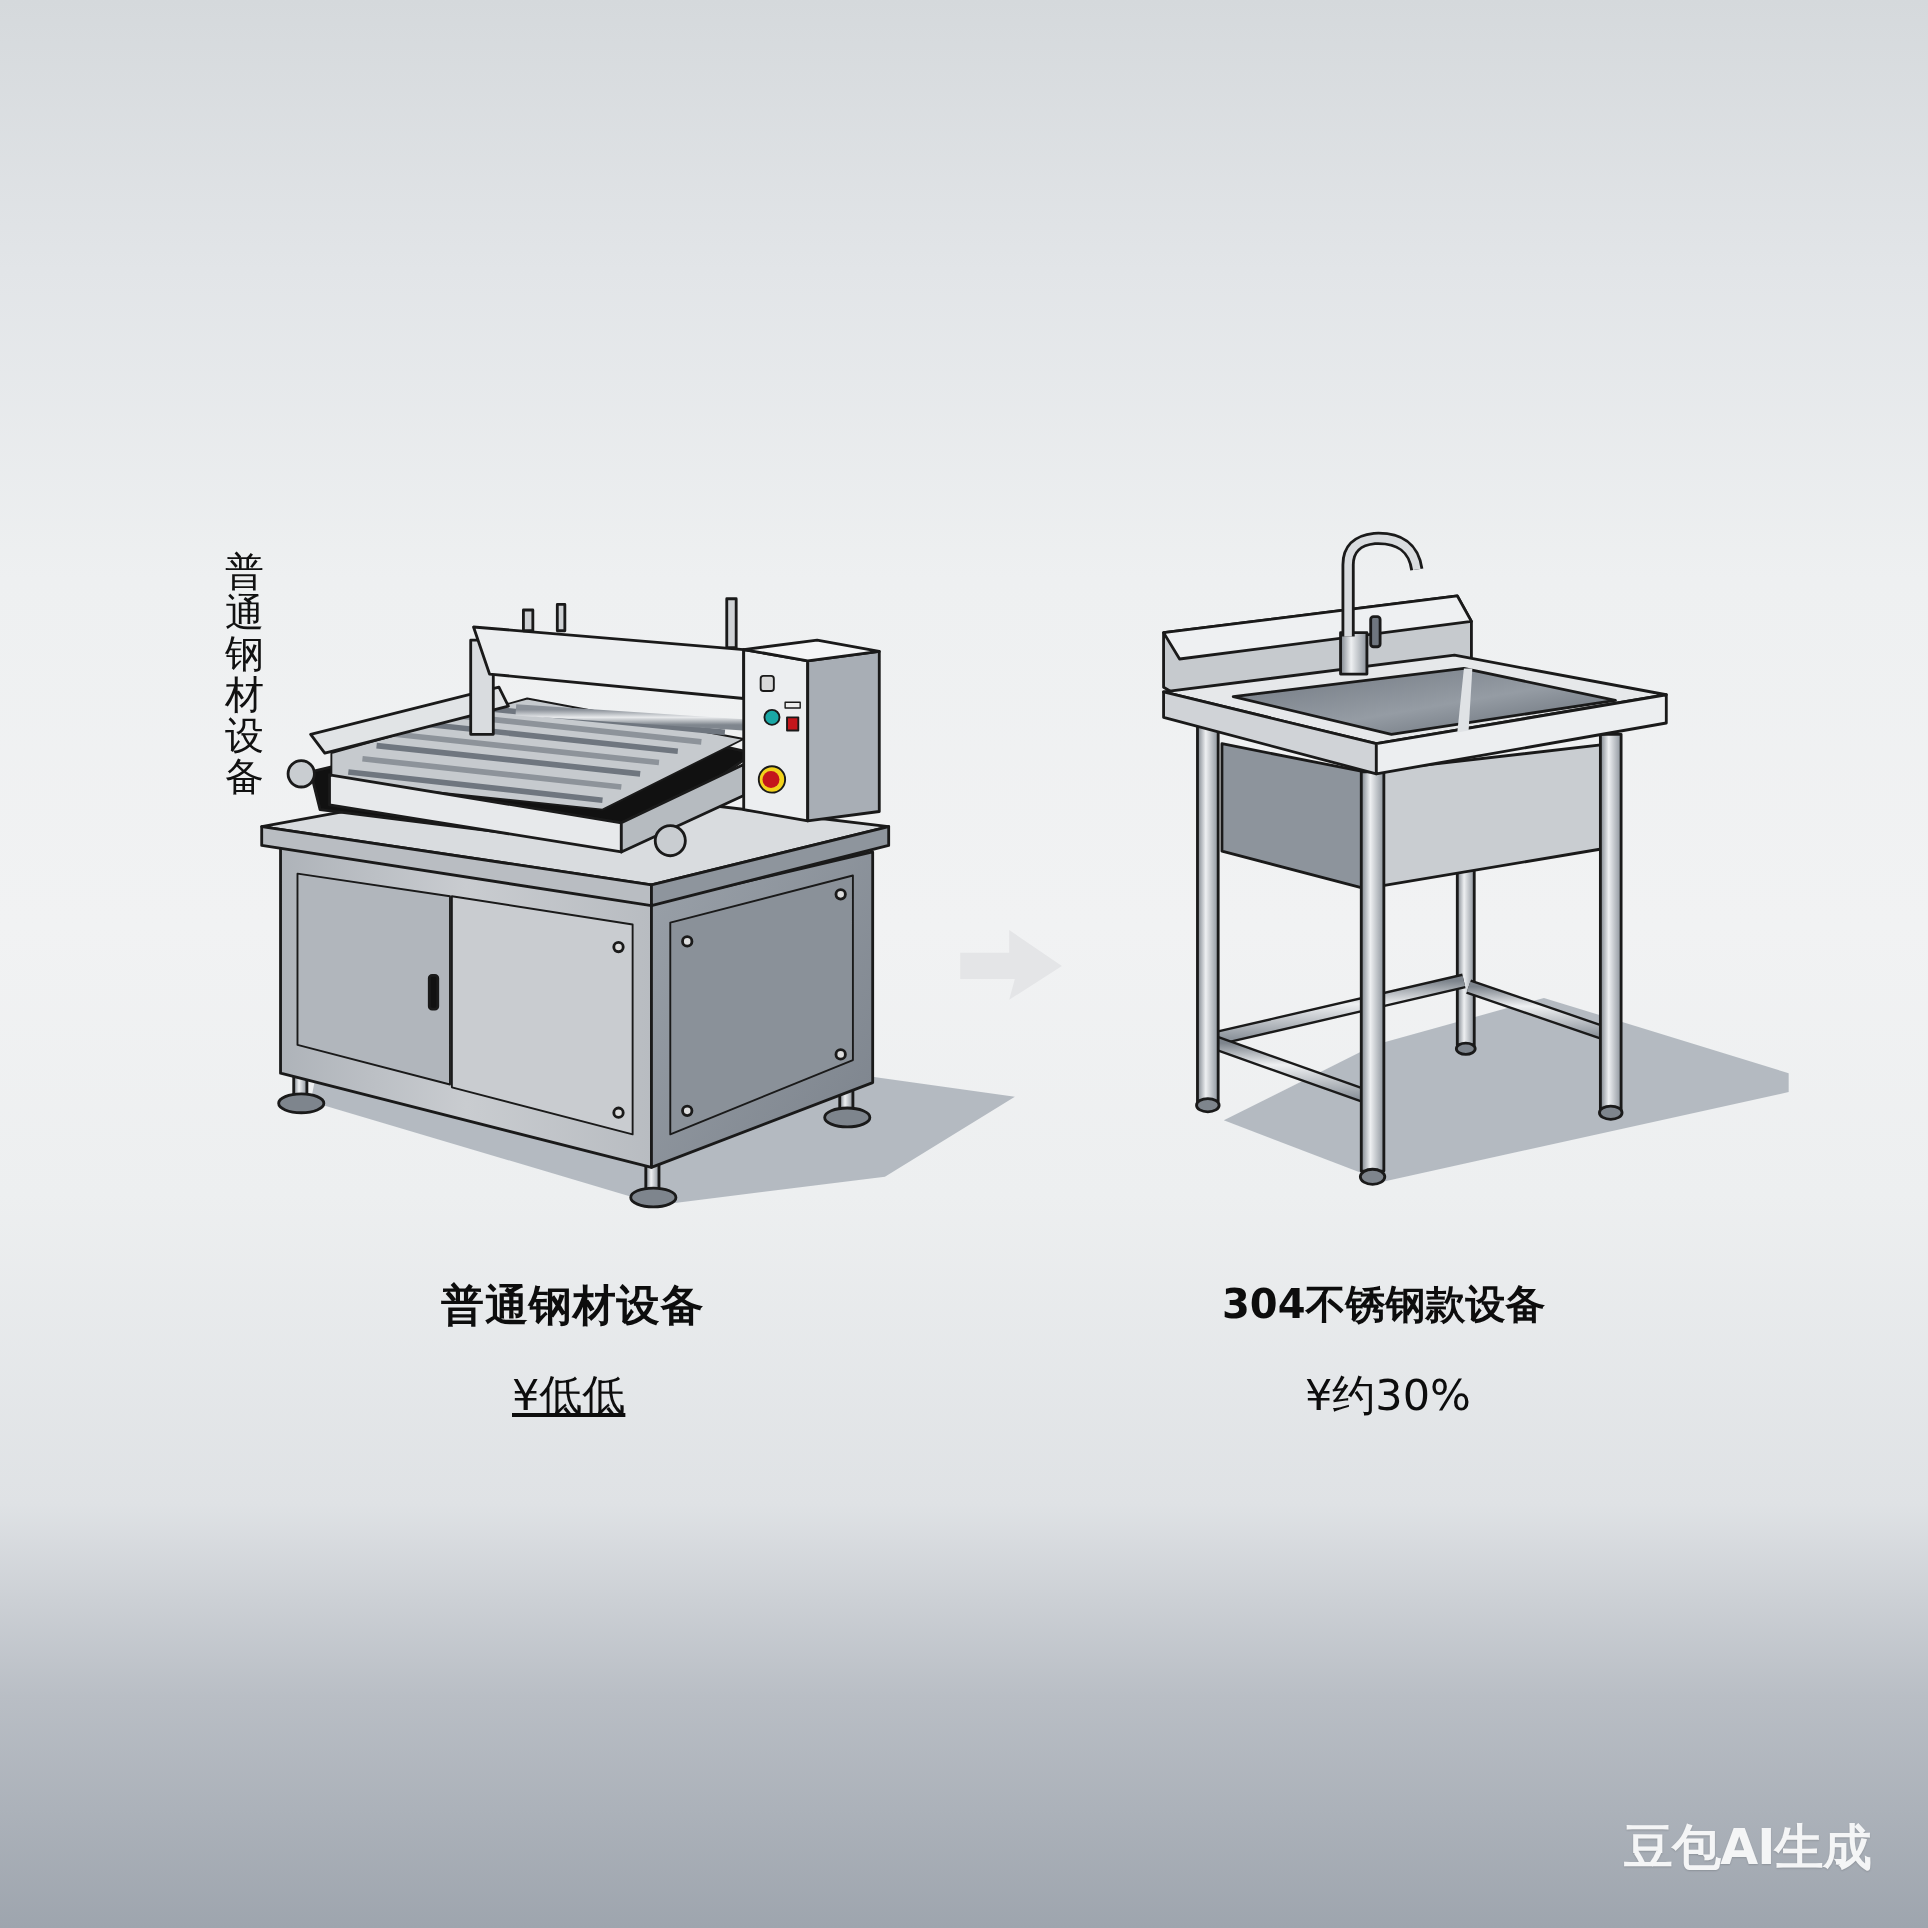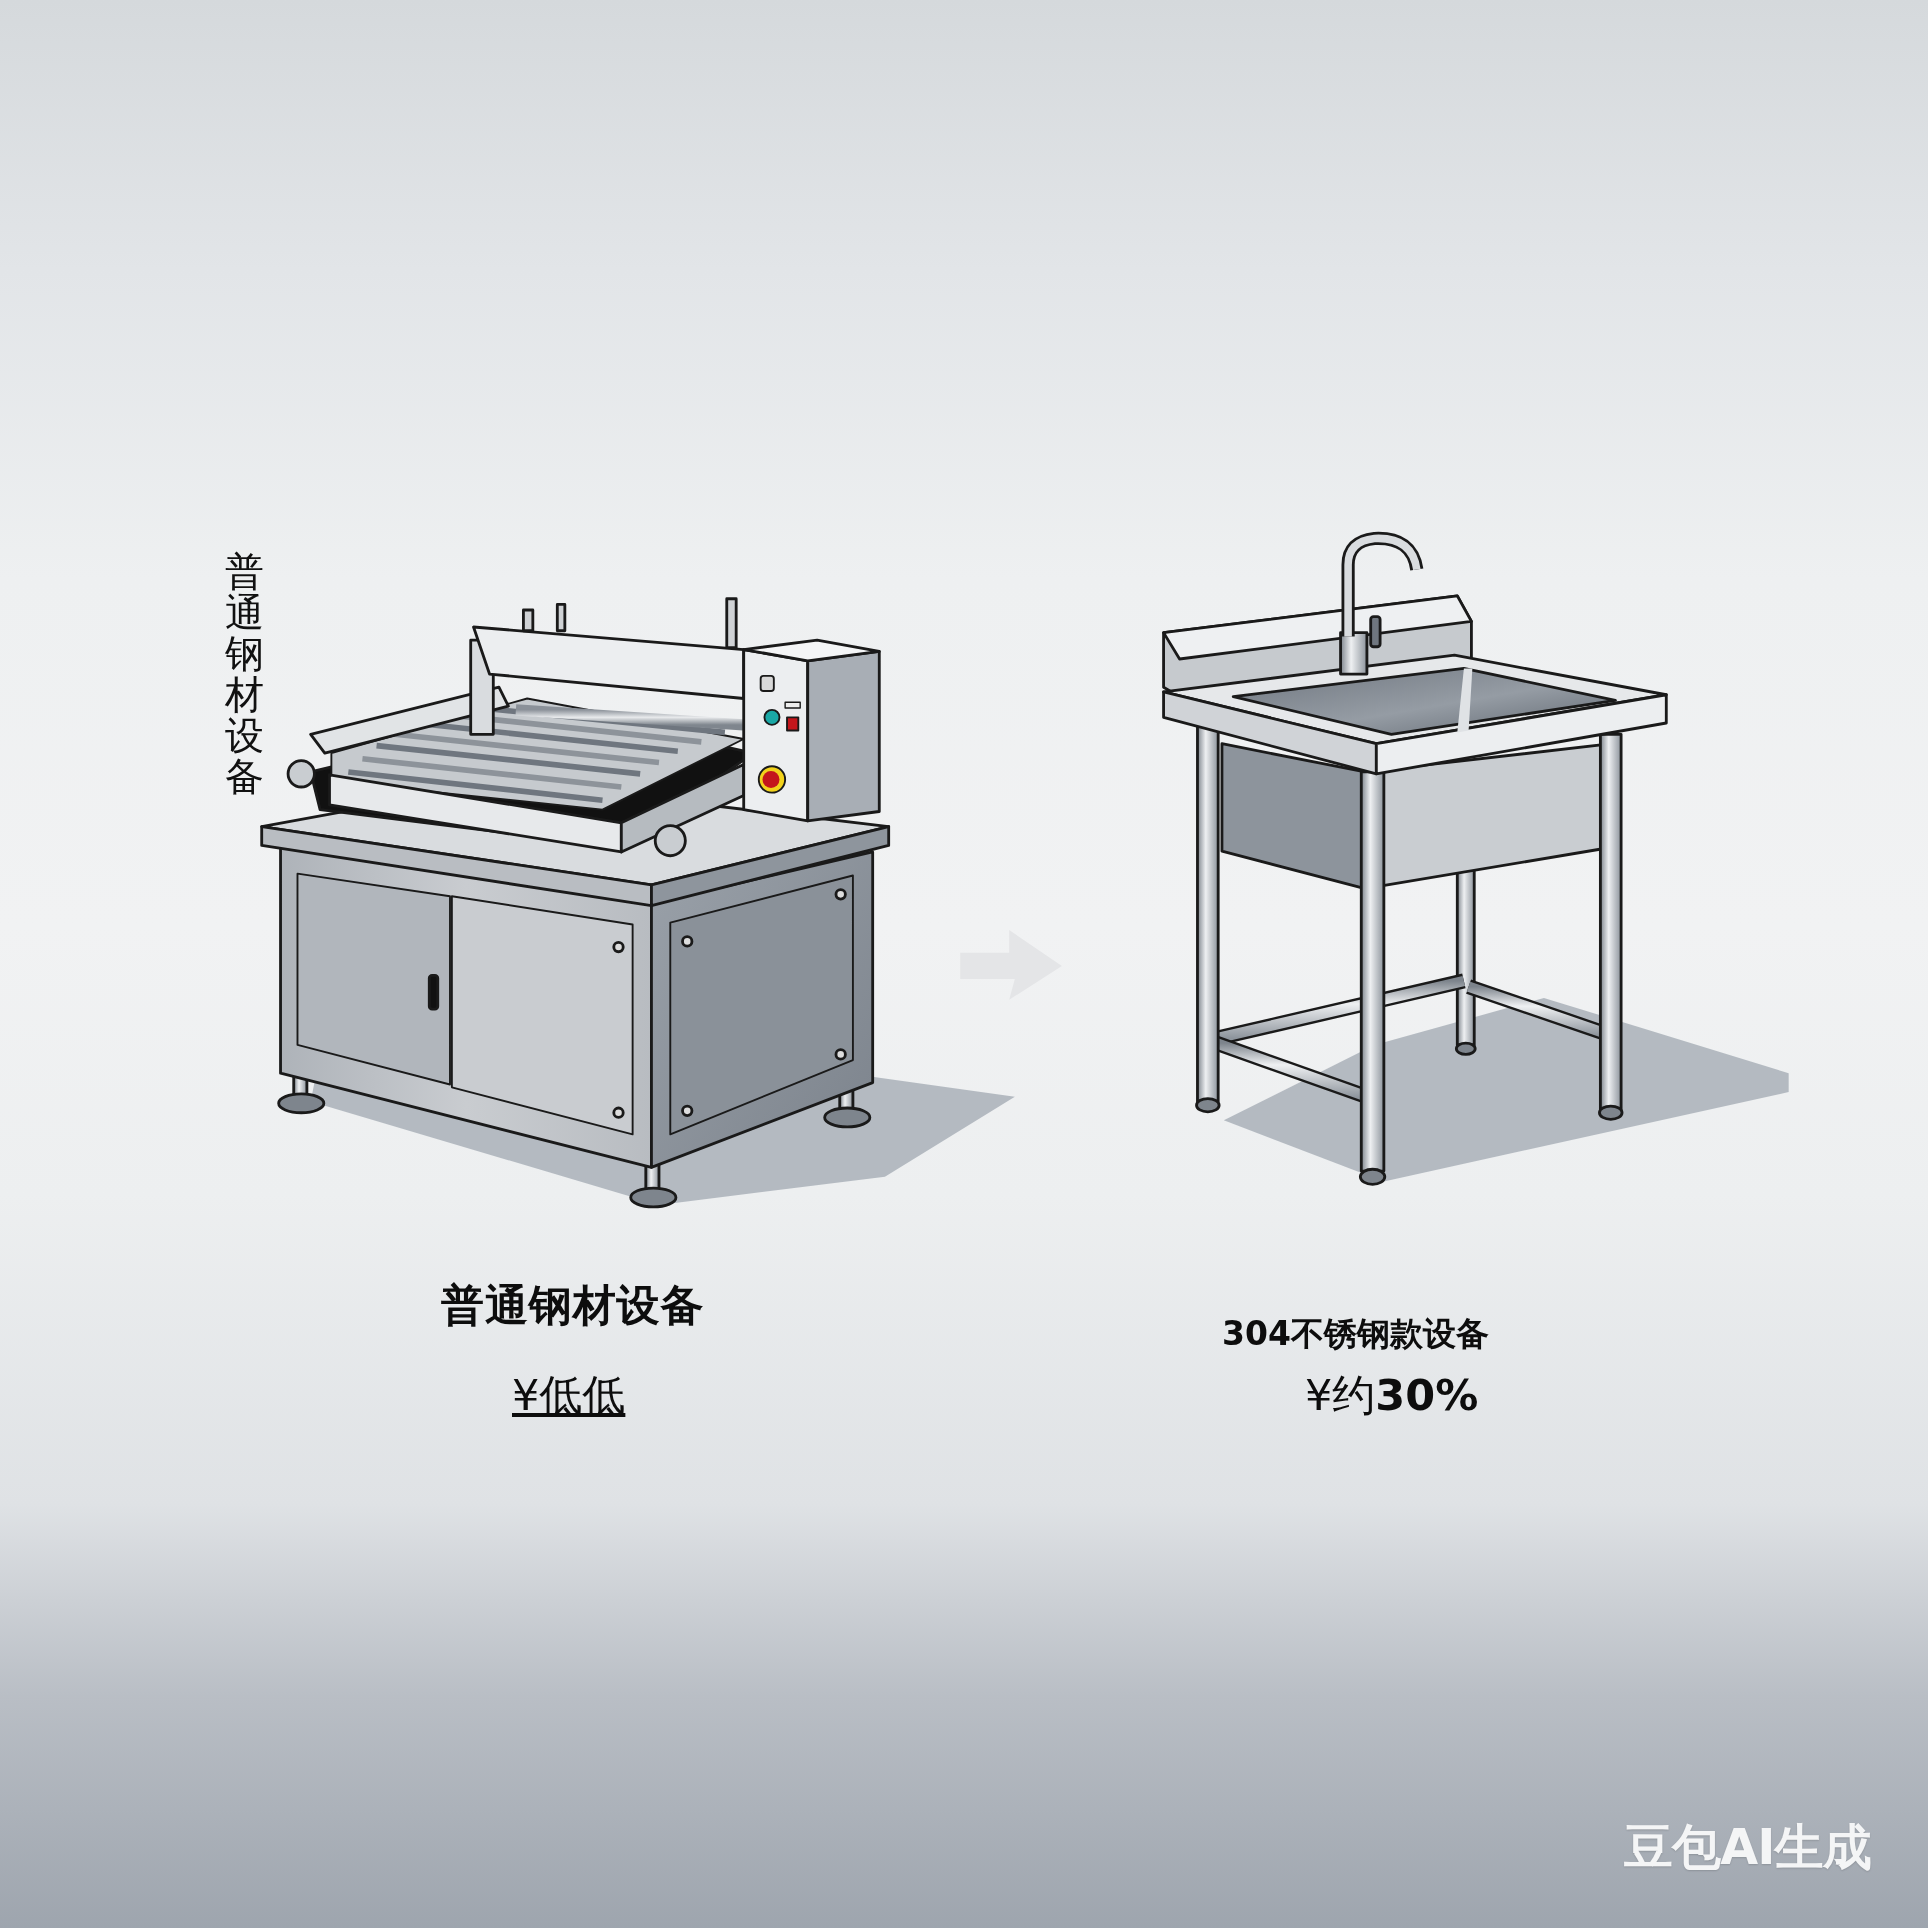--- a/index.html
+++ b/index.html
@@ -4,23 +4,23 @@
 <style>
   html, body { margin:0; padding:0; }
   body { width:1928px; height:1928px; overflow:hidden; position:relative;
     background: linear-gradient(180deg, #d5d9dc 0%, #e2e5e8 14%, #eef0f1 30%, #f1f2f3 48%, #edeff0 62%, #dfe2e5 78%, #b9bec5 88%, #9ea5ae 100%);
     font-family: "DejaVu Sans", "Liberation Sans", sans-serif; }
   .scene { position:absolute; left:0; top:0; width:1928px; height:1928px; }
   .label { position:absolute; color:#0d0d0d; white-space:nowrap; }
   .vertical-label { position:absolute; left:222px; top:551px; width:45px; font-size:39px; line-height:41px; color:#111; text-align:center; word-break:break-all; white-space:normal; }
   .title-left { left:441px; top:1277px; font-size:43px; font-weight:bold; letter-spacing:0.9px; }
   .price-left { left:512px; top:1367px; font-size:43px;text-decoration:underline; }
-  .title-right { left:1222px; top:1312px; font-size:33px; font-weight:bold; letter-spacing:0px; }
+  .title-right { left:1222px; top:1277px; font-size:40px; font-weight:bold; letter-spacing:0px; }
   .price-right { left:1305px; top:1367px; font-size:43px; }
-  .price-right .num { font-weight:bold; }
+  .price-right .num { font-weight:normal; }
   .watermark { position:absolute; left:1612px; top:1815px; font-size:49px; font-weight:bold; color:#f4f5f6; letter-spacing:-0.9px; text-shadow:0 0.9px 1.9px rgba(0,0,0,0.15);margin-left:12px; }
 </style>
 </head>
 <body>
 
 <svg class="scene" viewBox="0 0 2048 2048" xmlns="http://www.w3.org/2000/svg">
   <defs>
     <linearGradient id="steelV" x1="0" y1="0" x2="0" y2="1">
       <stop offset="0" stop-color="#eef0f2"></stop>
       <stop offset="1" stop-color="#c2c7cc"></stop>

